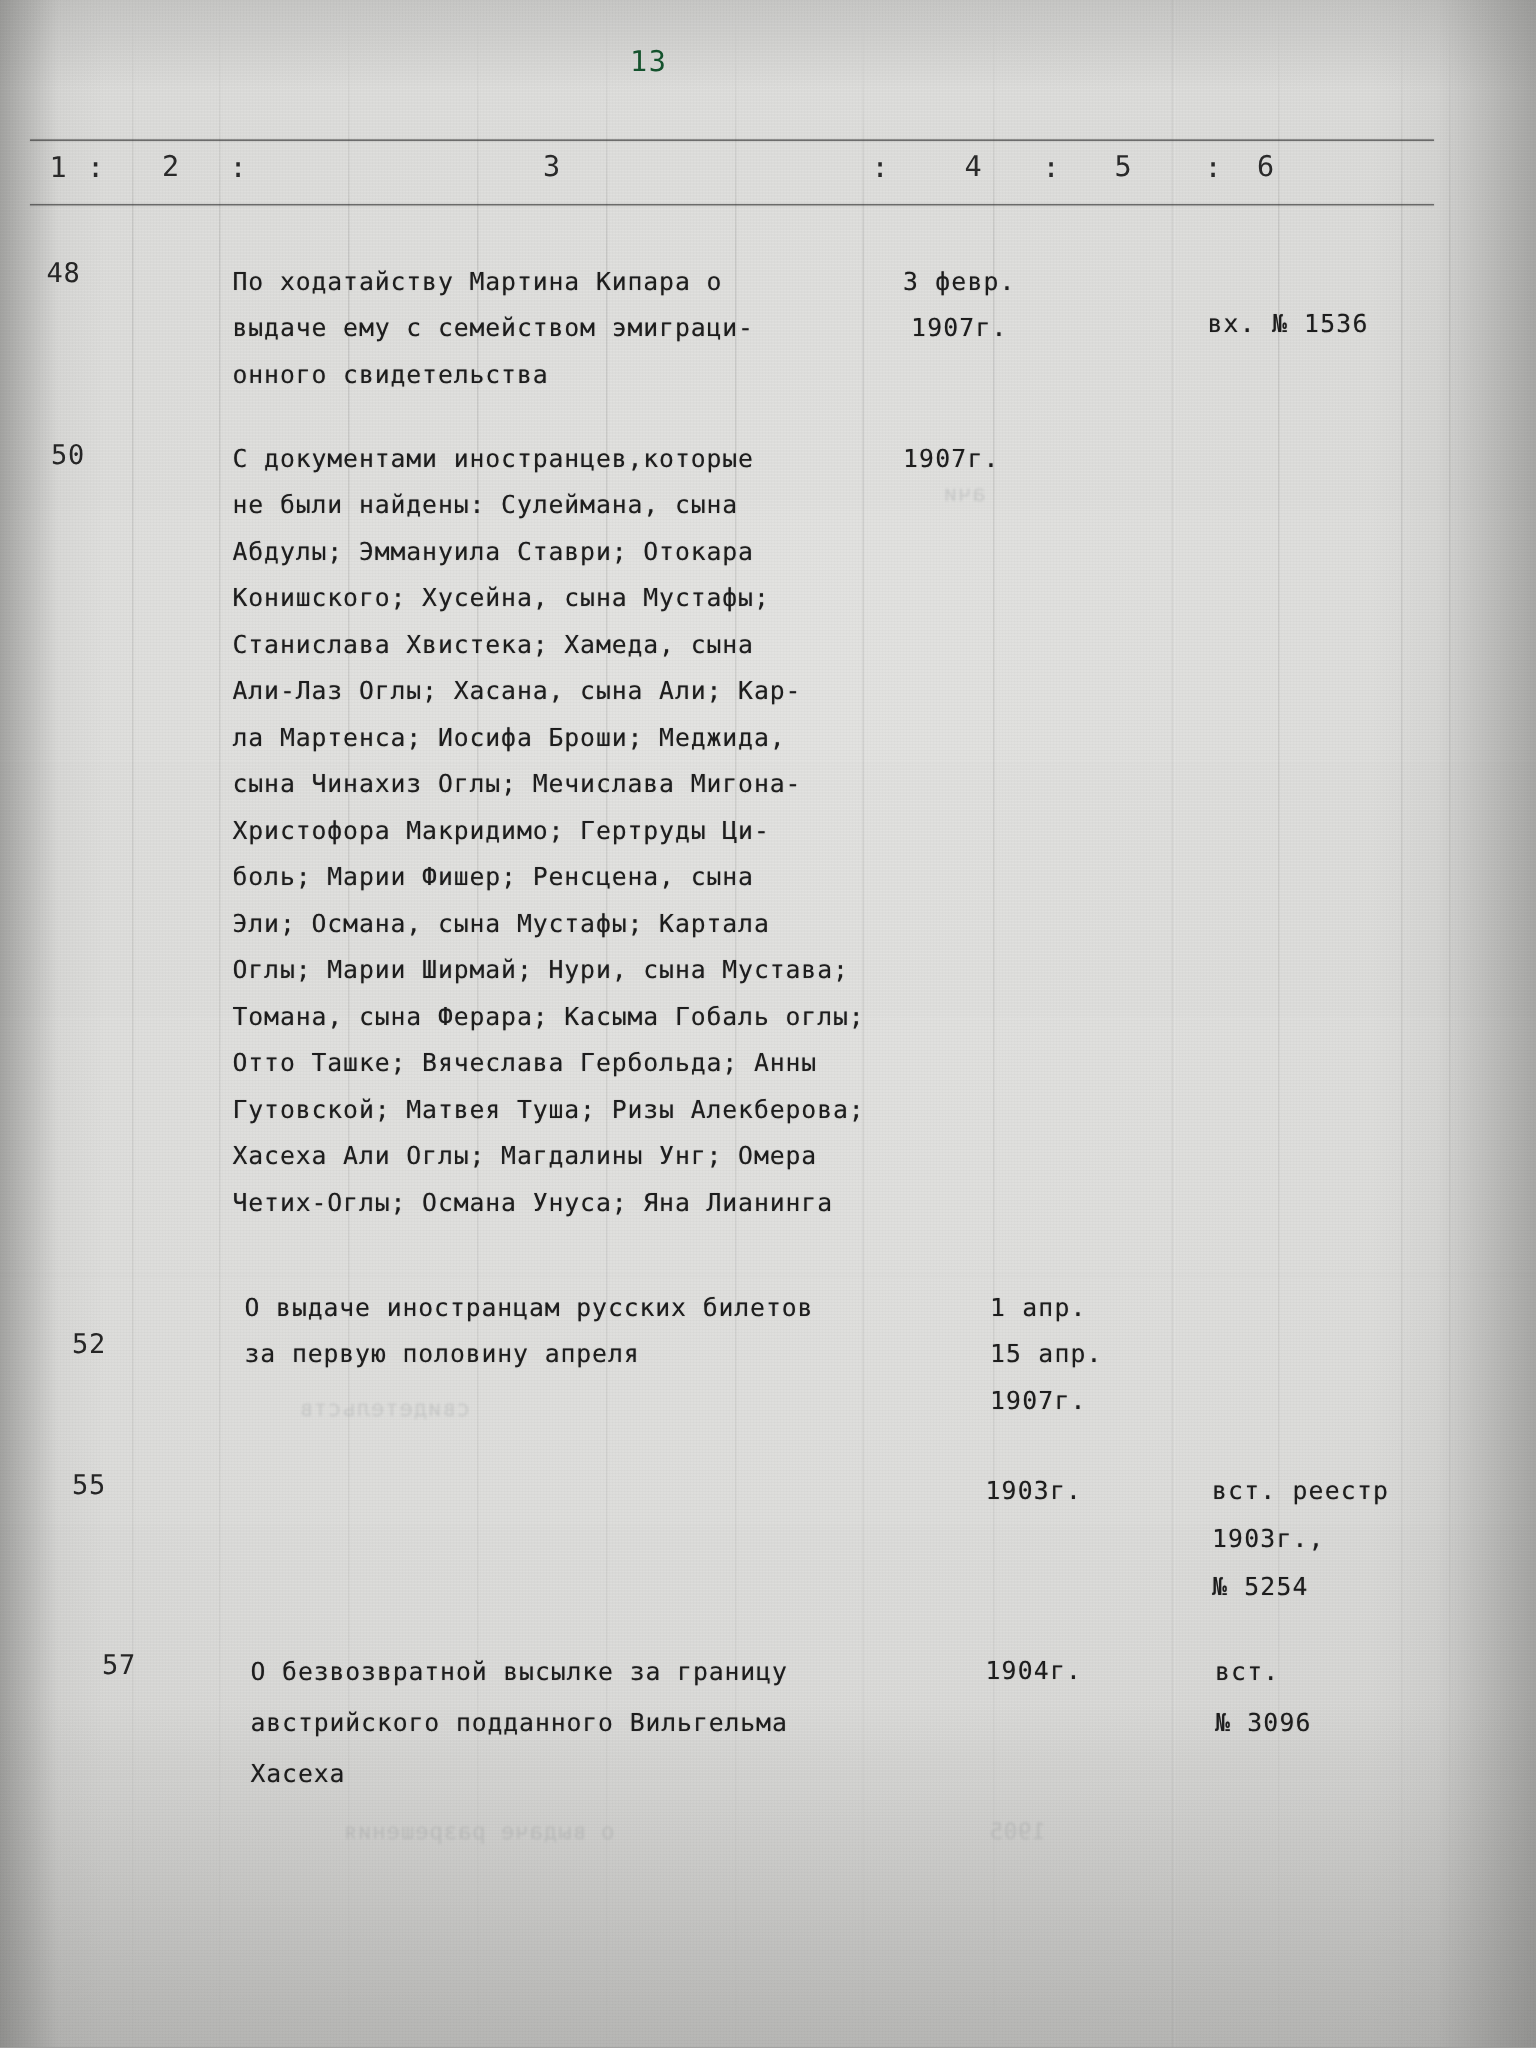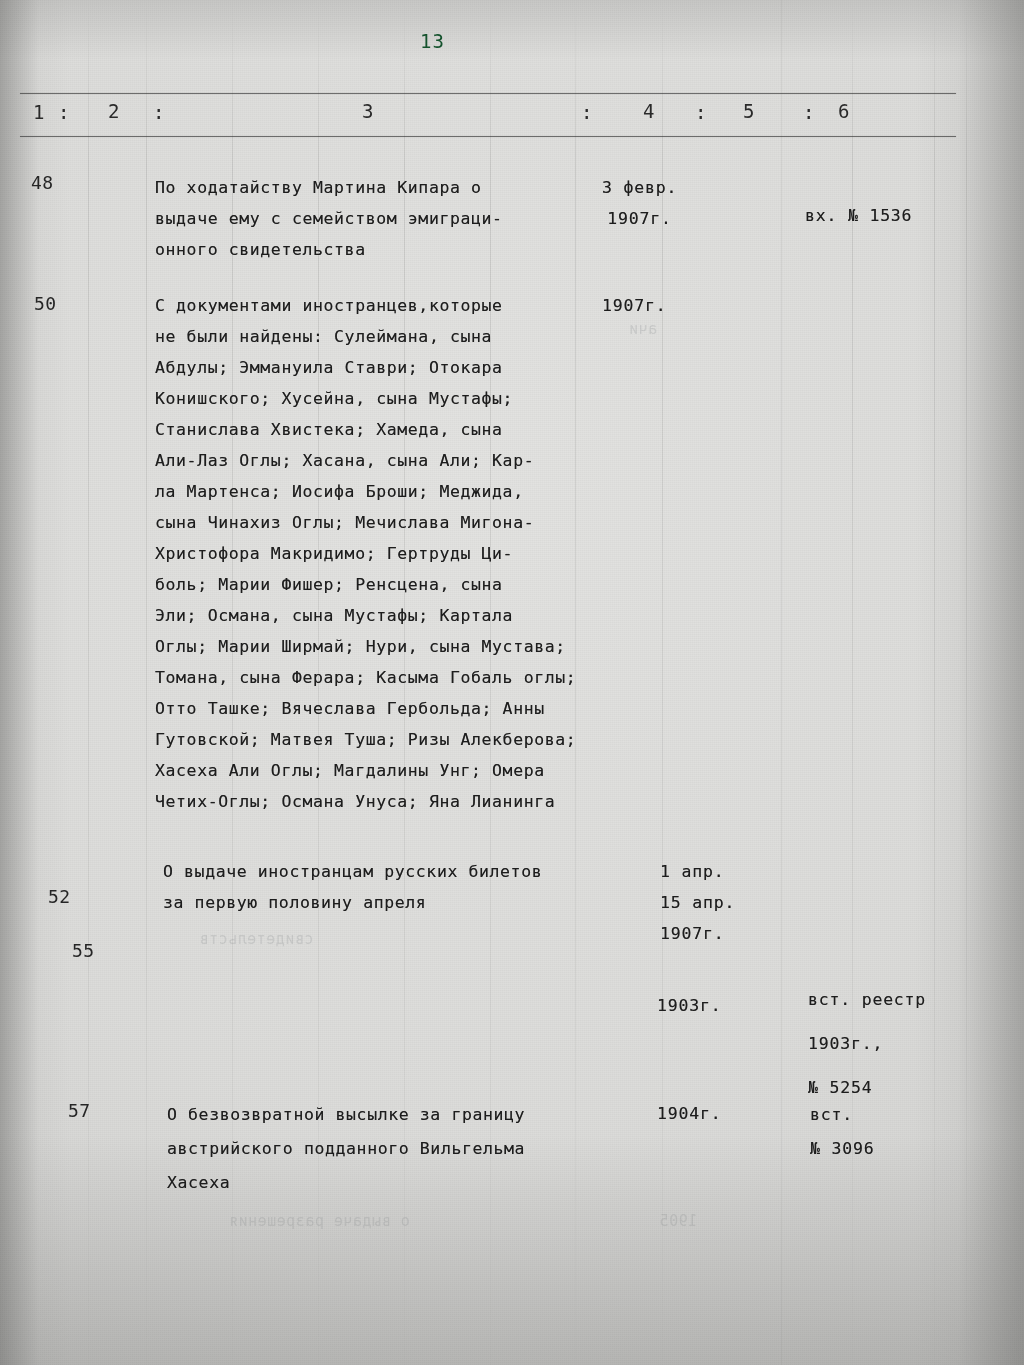--- a/index.html
+++ b/index.html
@@ -190,23 +190,23 @@
 <span>Четих-Оглы; Османа Унуса; Яна Лианинга</span></div>
   <div class="txt date" style="left:602px; top:290px;"><span>1907г.</span></div>
 
   <div class="rownum" style="left:48px; top:858px;margin-top:28px;">52</div>
   <div class="txt" style="left:163px; top:856px;"><span>О выдаче иностранцам русских билетов</span>
 <span>за первую половину апреля</span></div>
   <div class="txt date" style="left:660px; top:856px;"><span>1 апр.</span>
 <span>15 апр.</span>
 <span>1907г.</span></div>
 
-  <div class="rownum" style="left:48px; top:940px;margin-left:24px;">55</div>
-  <div class="txt date" style="left:657px; top:978px;margin-top:12px;"><span>1903г.</span></div>
-  <div class="txt note" style="left:808px; top:978px; line-height:44px;"><span>вст. реестр</span>
+  <div class="rownum" style="left:48px; top:980px;">55</div>
+  <div class="txt date" style="left:657px; top:978px;"><span>1903г.</span></div>
+  <div class="txt note" style="left:808px; top:978px; line-height:32px;"><span>вст. реестр</span>
 <span>1903г.,</span>
 <span>№ 5254</span></div>
 
   <div class="rownum" style="left:48px; top:1100px;margin-left:20px;">57</div>
   <div class="txt" style="left:167px; top:1098px; line-height:34px;"><span>О безвозвратной высылке за границу</span>
 <span>австрийского подданного Вильгельма</span>
 <span>Хасеха</span></div>
   <div class="txt date" style="left:657px; top:1098px;text-align:center;"><span>1904г.</span></div>
   <div class="txt note" style="left:810px; top:1098px; line-height:34px;"><span>вст.</span>
 <span>№ 3096</span></div>

